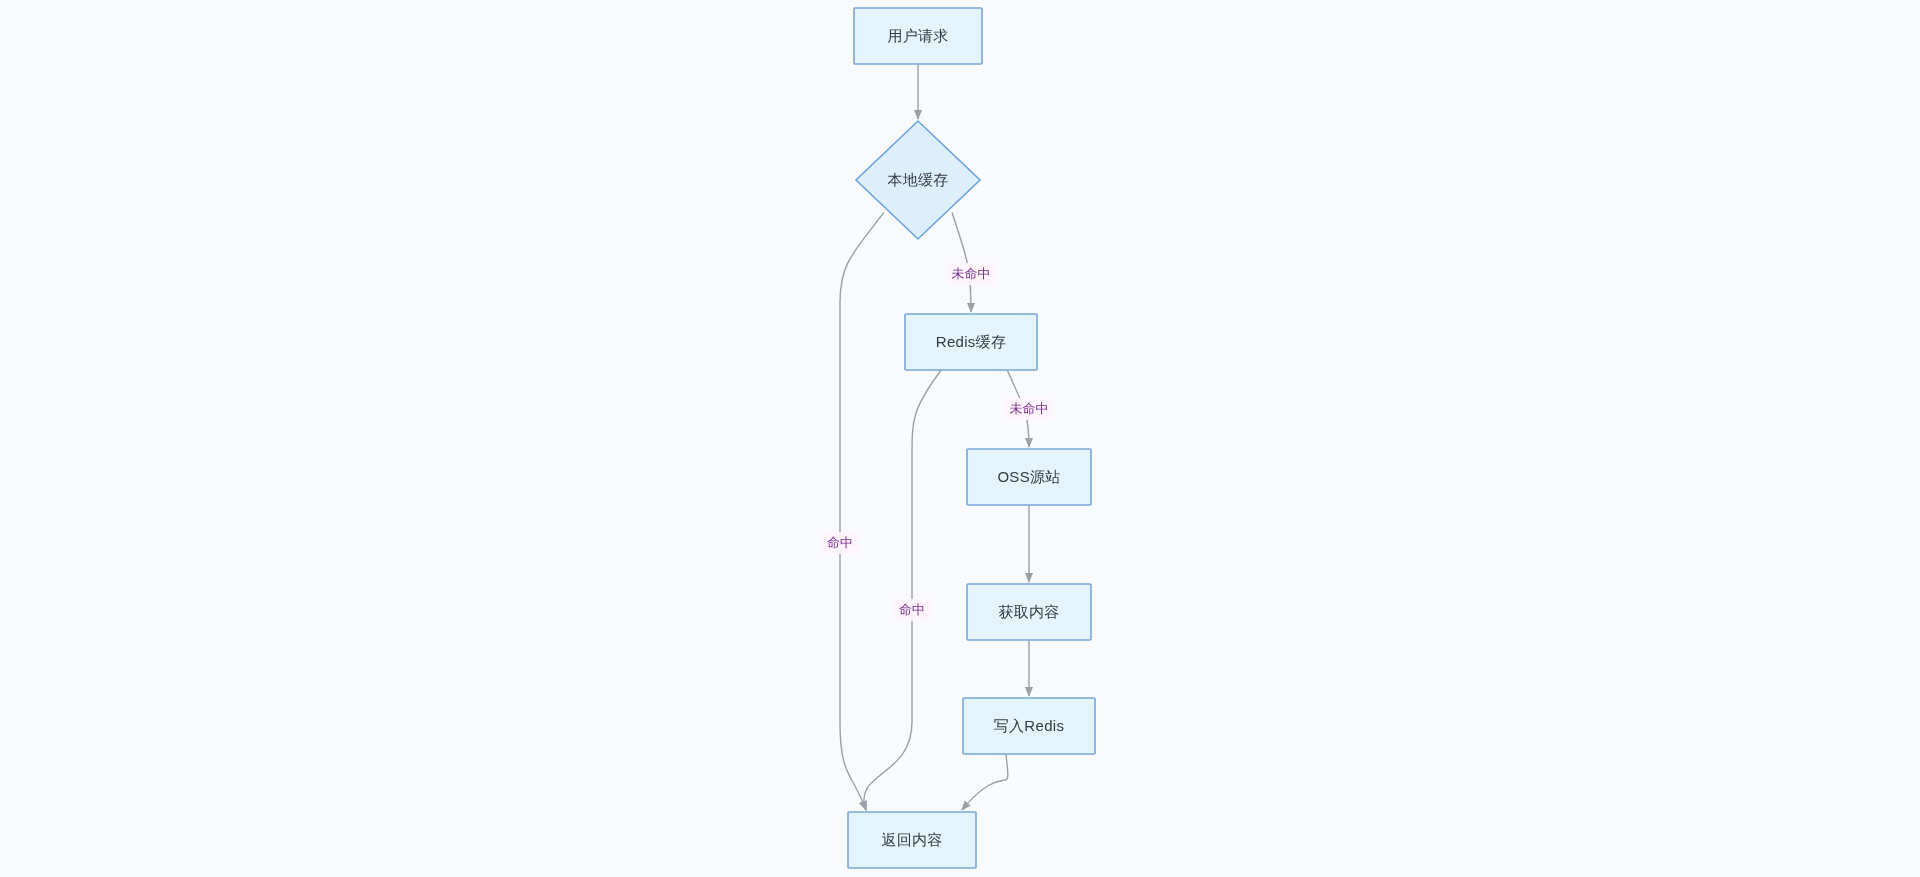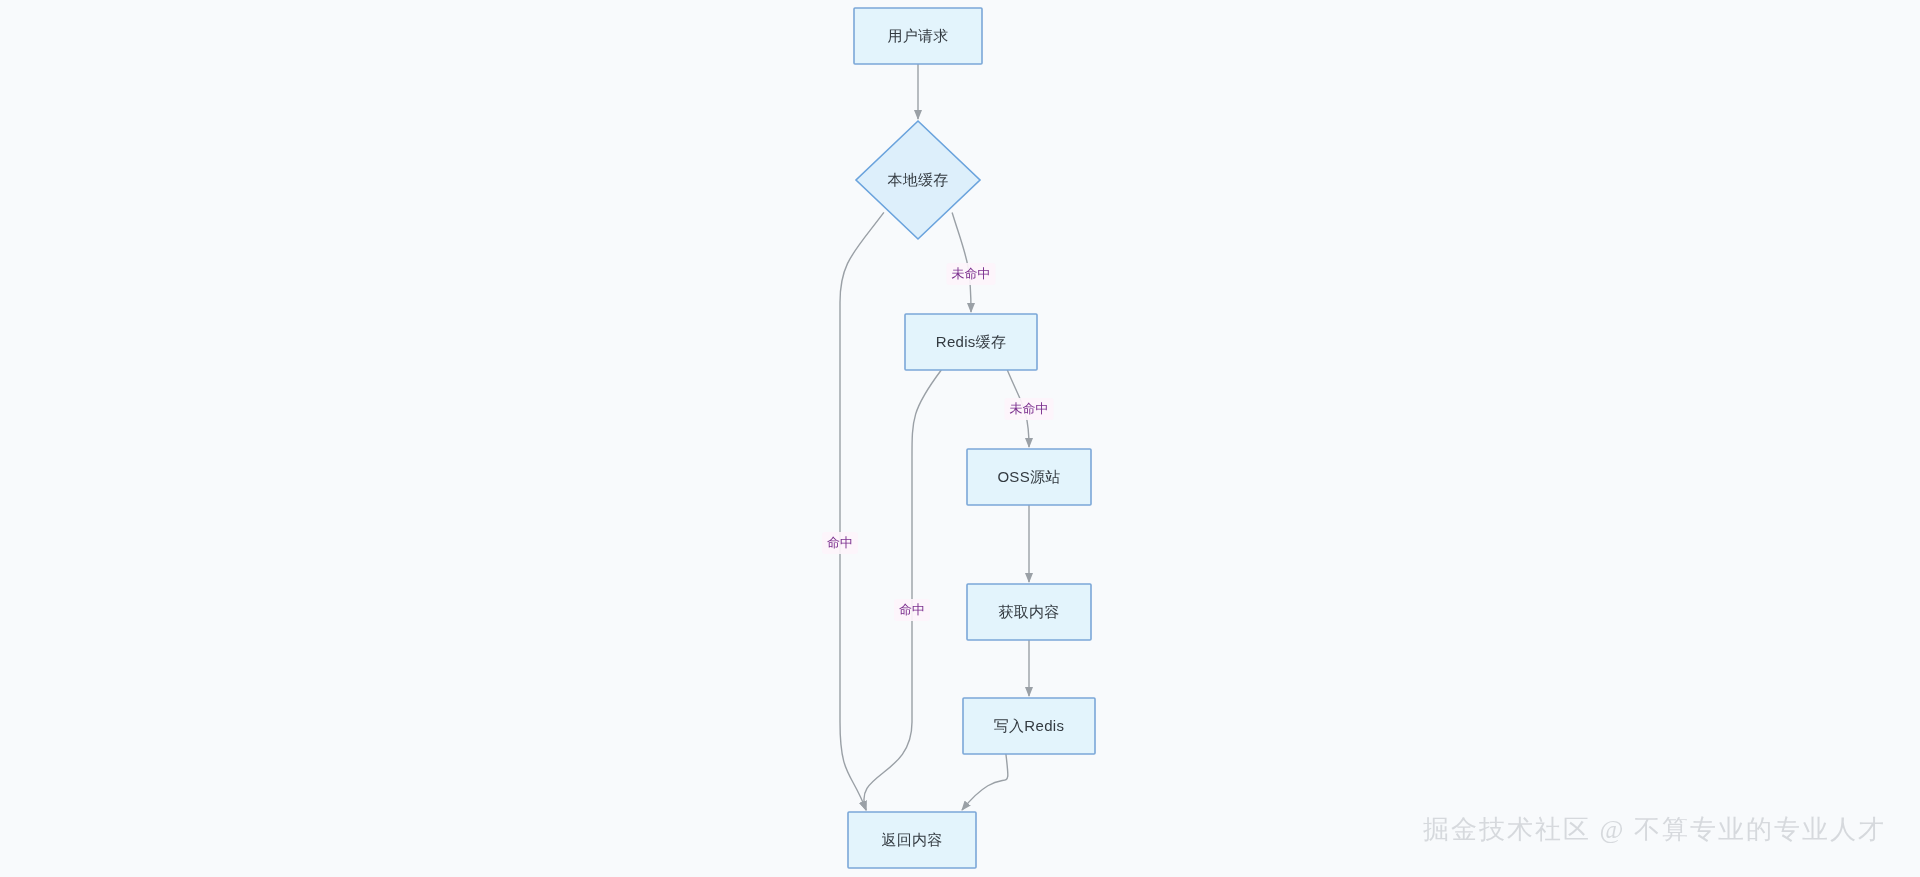--- a/index.html
+++ b/index.html
@@ -145,14 +145,13 @@
           <rect x="1004.5" y="398" width="49" height="22" rx="3" class="edge-label-bg"></rect>
           <text x="1029" y="410" class="edge-label-text">未命中</text>
         </g>
         <g>
           <rect x="894" y="599" width="36" height="22" rx="3" class="edge-label-bg"></rect>
           <text x="912" y="611" class="edge-label-text">命中</text>
         </g>
       </g>
   </svg>
 
-  <div class="watermark">掘金技术社区 @ 不算专业的专业人才</div>
 </div>
 
 </body></html>

